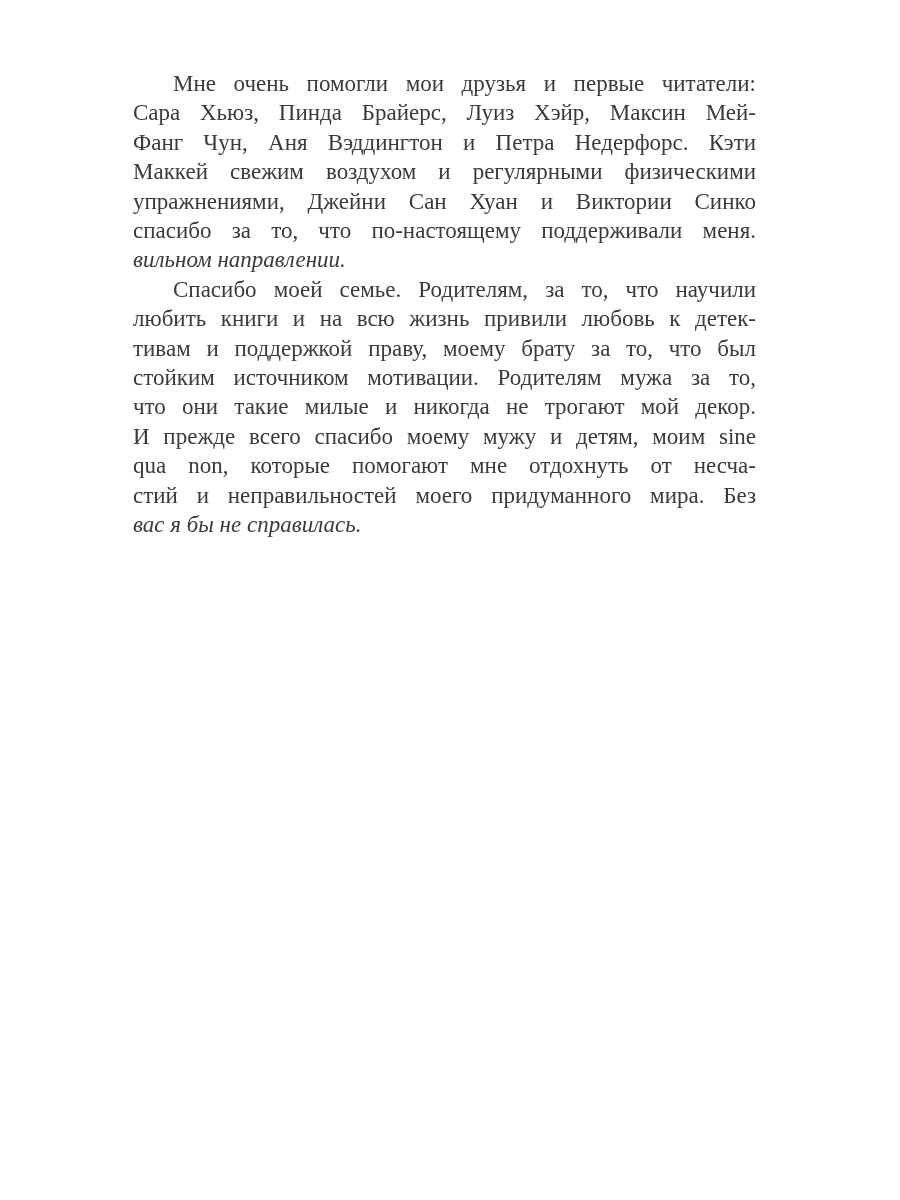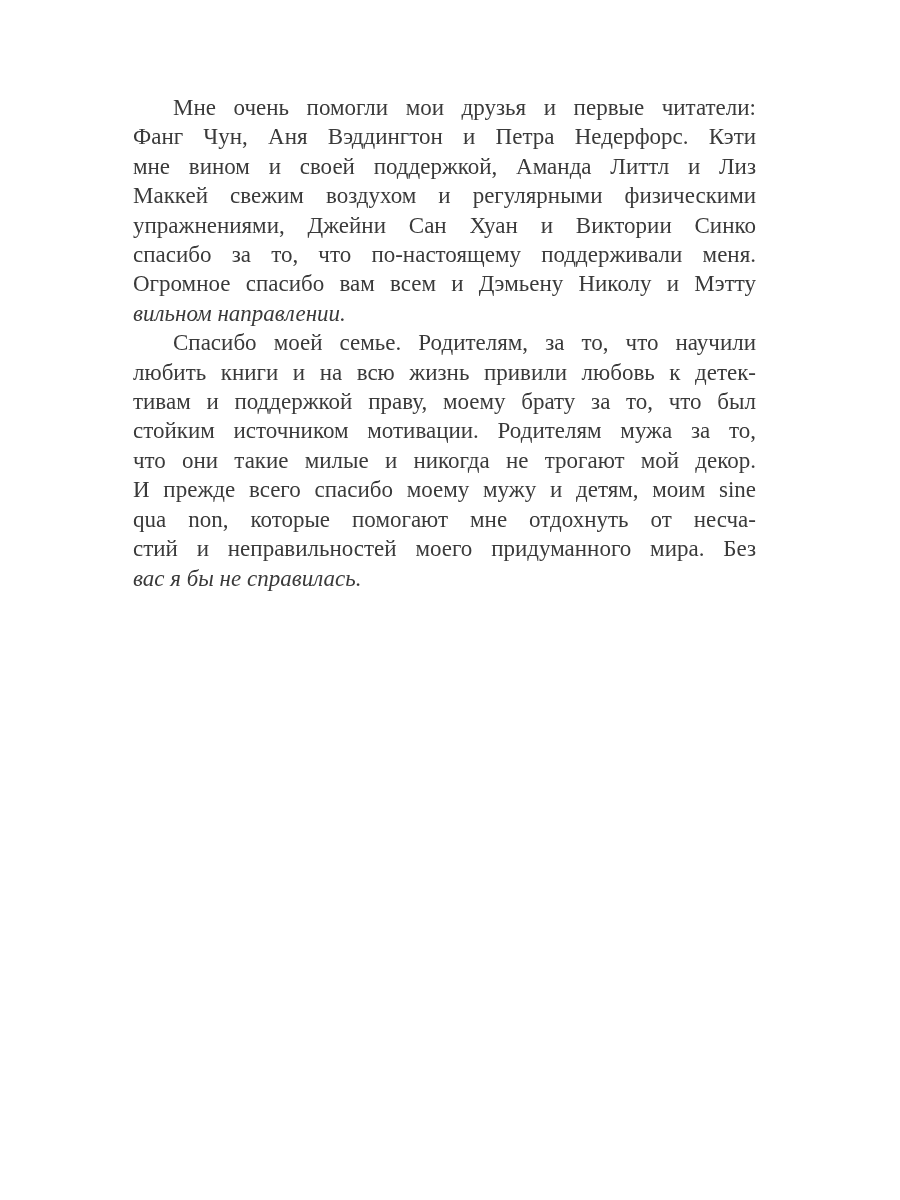--- a/index.html
+++ b/index.html
@@ -21,47 +21,45 @@
   }
   .text-block {
     position: absolute;
     top: 69px;
     left: 133px;
     width: 623px;
     font-family: "Liberation Serif", serif;
     font-size: 23px;
     line-height: 29.4px;
     color: var(--text-color);
-    margin-top: 24px;
   }
   .line {
     text-align: justify;
     text-align-last: justify;
     white-space: normal;
   }
   .line.indent {
     text-indent: 40px;
   }
   .line.last {
     text-align-last: left;
     font-style: italic;
   }
 </style>
 </head>
 <body>
 
 <div class="book-page">
   <div class="text-block">
       <div class="line indent">Мне очень помогли мои друзья и первые читатели:</div>
+      <div class="line">Сара Хьюз, Пинда Брайерс, Луиз Хэйр, Максин Мей-</div>
       <div class="line">Фанг Чун, Аня Вэддингтон и Петра Недерфорс. Кэти</div>
-      <div class="line">мне вином и своей поддержкой, Аманда Литтл и Лиз</div>
       <div class="line">Маккей свежим воздухом и регулярными физическими</div>
       <div class="line">упражнениями, Джейни Сан Хуан и Виктории Синко</div>
       <div class="line">спасибо за то, что по-настоящему поддерживали меня.</div>
-      <div class="line">Огромное спасибо вам всем и Дэмьену Николу и Мэтту</div>
       <div class="line last">вильном направлении.</div>
       <div class="line indent">Спасибо моей семье. Родителям, за то, что научили</div>
       <div class="line">любить книги и на всю жизнь привили любовь к детек-</div>
       <div class="line">тивам и поддержкой праву, моему брату за то, что был</div>
       <div class="line">стойким источником мотивации. Родителям мужа за то,</div>
       <div class="line">что они такие милые и никогда не трогают мой декор.</div>
       <div class="line">И прежде всего спасибо моему мужу и детям, моим sine</div>
       <div class="line">qua non, которые помогают мне отдохнуть от несча-</div>
       <div class="line">стий и неправильностей моего придуманного мира. Без</div>
       <div class="line last">вас я бы не справилась.</div>

